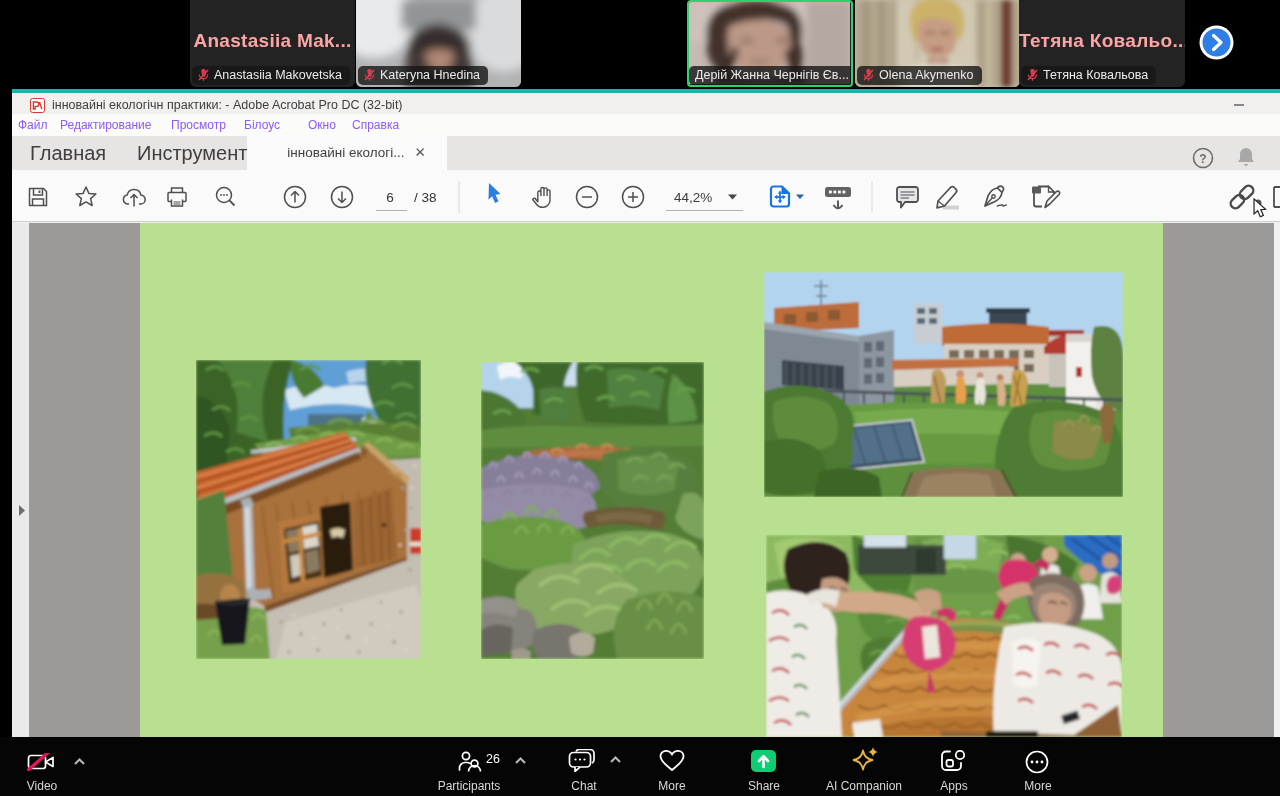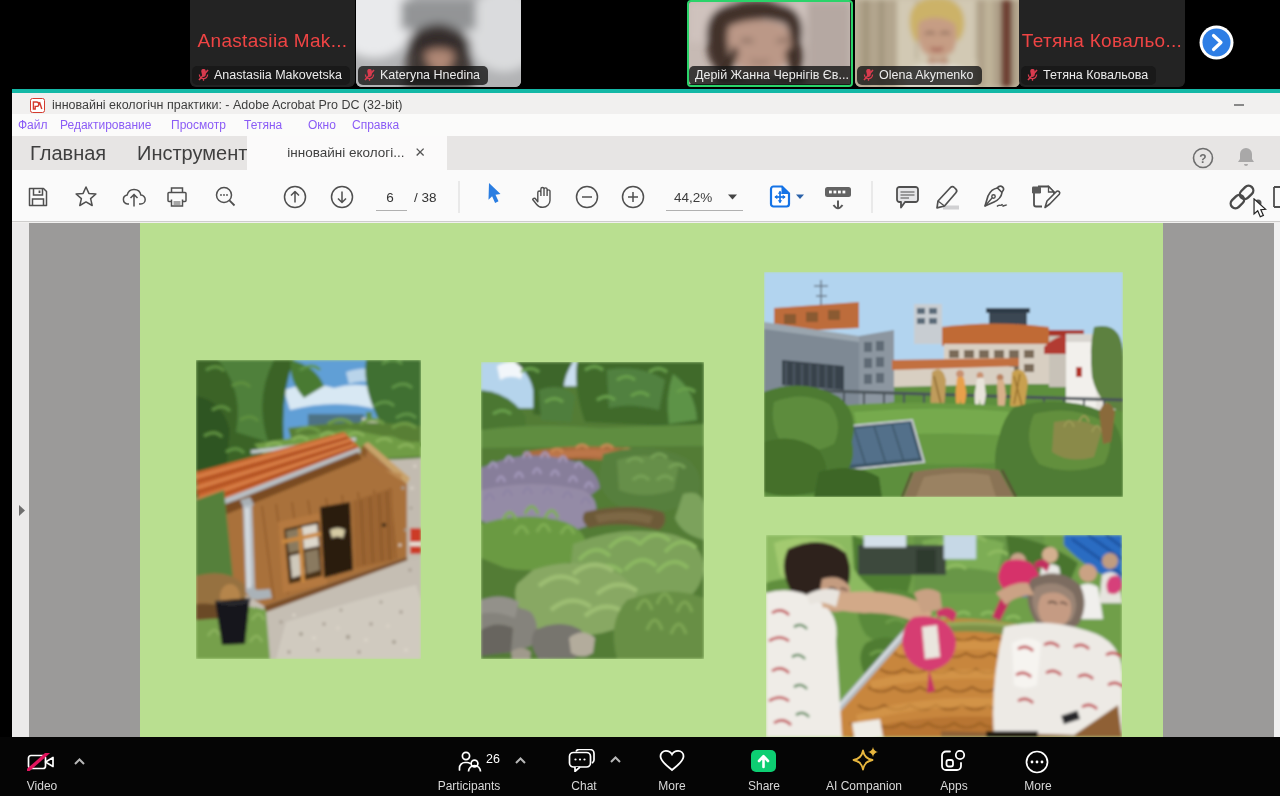--- a/index.html
+++ b/index.html
@@ -1,21 +1,21 @@
 <!DOCTYPE html>
 <html><head>
 <meta charset="utf-8">
 <style>
   * { margin:0; padding:0; box-sizing:border-box; }
   html,body { width:1280px; height:796px; overflow:hidden; background:#000; font-family:"Liberation Sans", sans-serif; }
   .abs { position:absolute; }
   
   #strip { position:absolute; left:0; top:0; width:1280px; height:89px; background:#000; }
   .tile { position:absolute; top:0; height:87px; background:#232323; border-radius:0 0 6px 6px; overflow:hidden; }
-  .bigname { position:absolute; width:100%; text-align:center; color:#ef4444; font-weight:normal; font-size:19px; letter-spacing:0.3px; top:30px; white-space:nowrap; }
+  .bigname { position:absolute; width:100%; text-align:center; color:#fca5a5; font-weight:bold; font-size:19px; letter-spacing:0.3px; top:30px; white-space:nowrap; }
   .vlabel { position:absolute; left:2px; bottom:2px; height:19px; background:rgba(22,22,22,0.8); border-radius:5px; color:#ececec; font-size:12.5px; line-height:19px; padding:0 8px 0 6px; white-space:nowrap; display:flex; align-items:center; }
   .vlabel svg { margin-right:5px; }
   
   #win { position:absolute; left:12px; top:89px; width:1268px; height:648px; background:#f1f0ef; }
   #titlebar { position:absolute; left:0; top:0; width:100%; height:25px; background:#f1f0ef; border-top:4px solid #14b8a6; }
   #titlebar .ttext { position:absolute; left:40px; top:5px; font-size:12.5px; color:#3d3d3d; }
   #menubar { position:absolute; left:0; top:25px; width:100%; height:22px; background:#fbfbfa; font-size:12px; color:#8b5cf6; }
   #menubar span { position:absolute; top:4px; }
   #tabbar { position:absolute; left:0; top:47px; width:100%; height:34px; background:#e7e5e4; }
   #tabbar .tab { position:absolute; top:0; height:34px; font-size:20px; color:#3f3f3f; line-height:34px; }
@@ -139,21 +139,21 @@
         <rect x="0.5" y="0.5" width="14" height="14" rx="2" fill="#fff" stroke="#d43b2f"></rect>
         <path d="M3.4 11 V4 h3.2 a2.2 2.2 0 0 1 0 4.4 H5.2 V11 Z M9.5 4 l2.3 7" stroke="#d43b2f" stroke-width="1.4" fill="none"></path>
       </svg>
     <div class="ttext">інновайні екологічн практики: - Adobe Acrobat Pro DC (32-bit)</div>
     <div class="abs" style="left:1222px; top:11px; width:10px; height:2px; background:#888;"></div>
   </div>
   <div id="menubar">
     <span style="left:6px;">Файл</span>
     <span style="left:48px;">Редактирование</span>
     <span style="left:159px;">Просмотр</span>
-    <span style="left:232px;">Тетяна</span>
+    <span style="left:232px;">Білоус</span>
     <span style="left:296px;">Окно</span>
     <span style="left:340px;">Справка</span>
   </div>
   <div id="tabbar">
     <div class="tab" style="left:18px;">Главная</div>
     <div class="tab" style="left:109px;margin-left:16px;">Инструменты</div>
     <div id="doctab">інновайні екологі...<span style="margin-left:10px; color:#555;">✕</span></div>
     <svg class="abs" style="left:1180px; top:11px;" width="22" height="22" viewBox="0 0 22 22">
         <circle cx="11" cy="11" r="9.5" fill="none" stroke="#6d6d6d" stroke-width="1.6"></circle>
         <text x="11" y="15.5" text-anchor="middle" font-size="12" font-weight="bold" fill="#6d6d6d" stroke="none" font-family="Liberation Sans">?</text>

